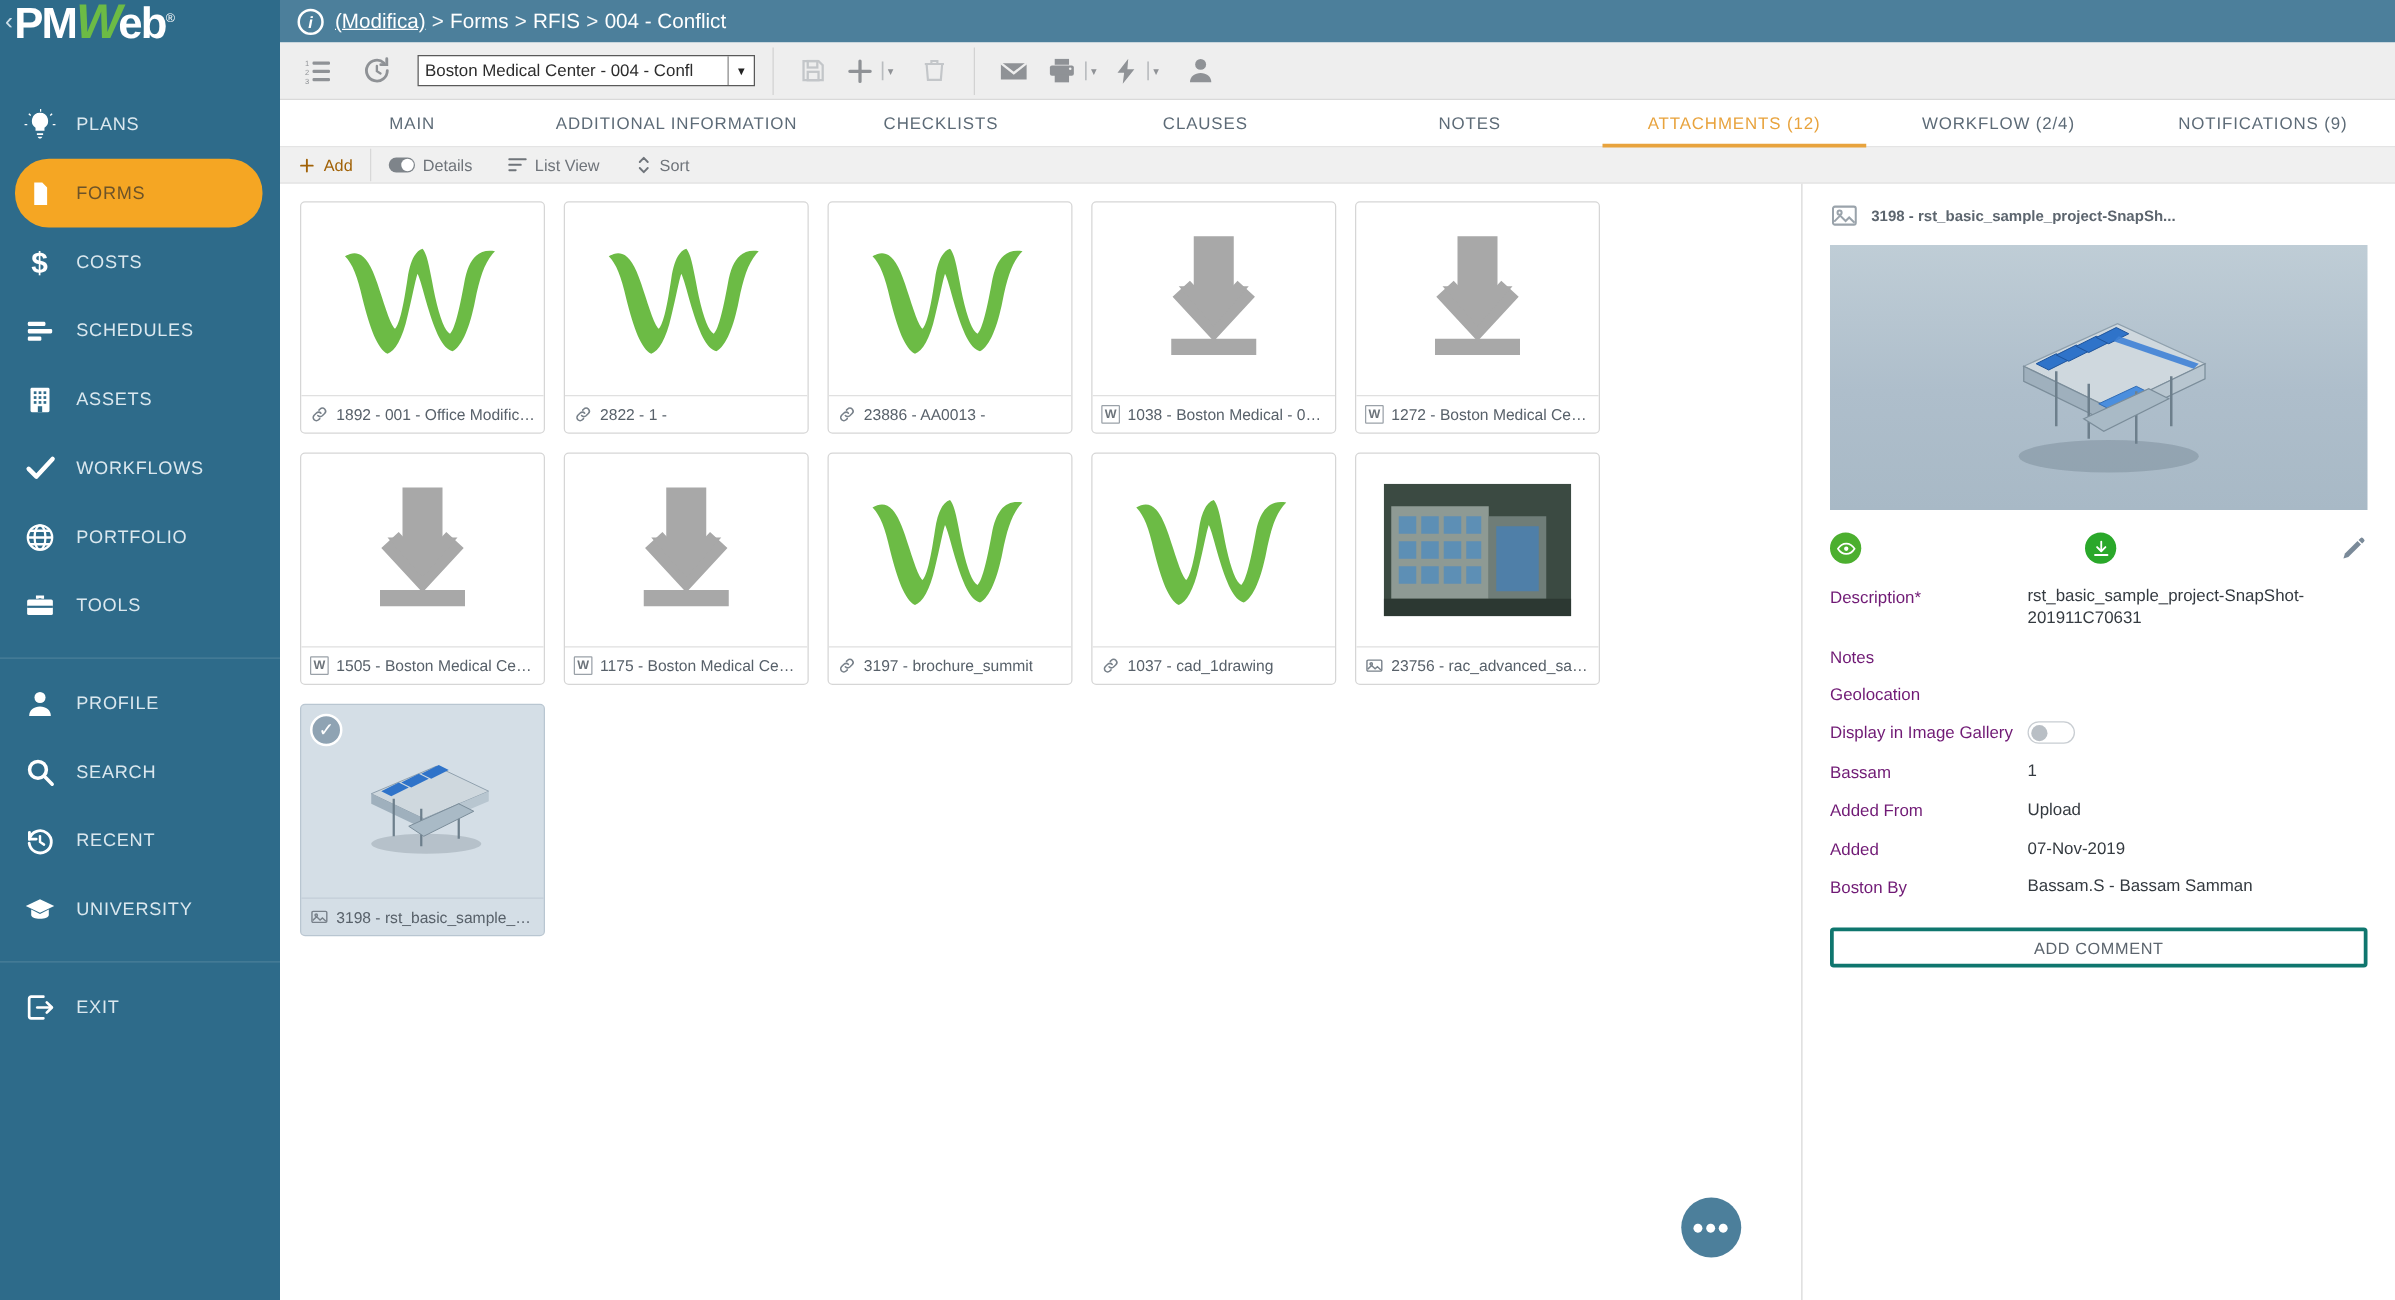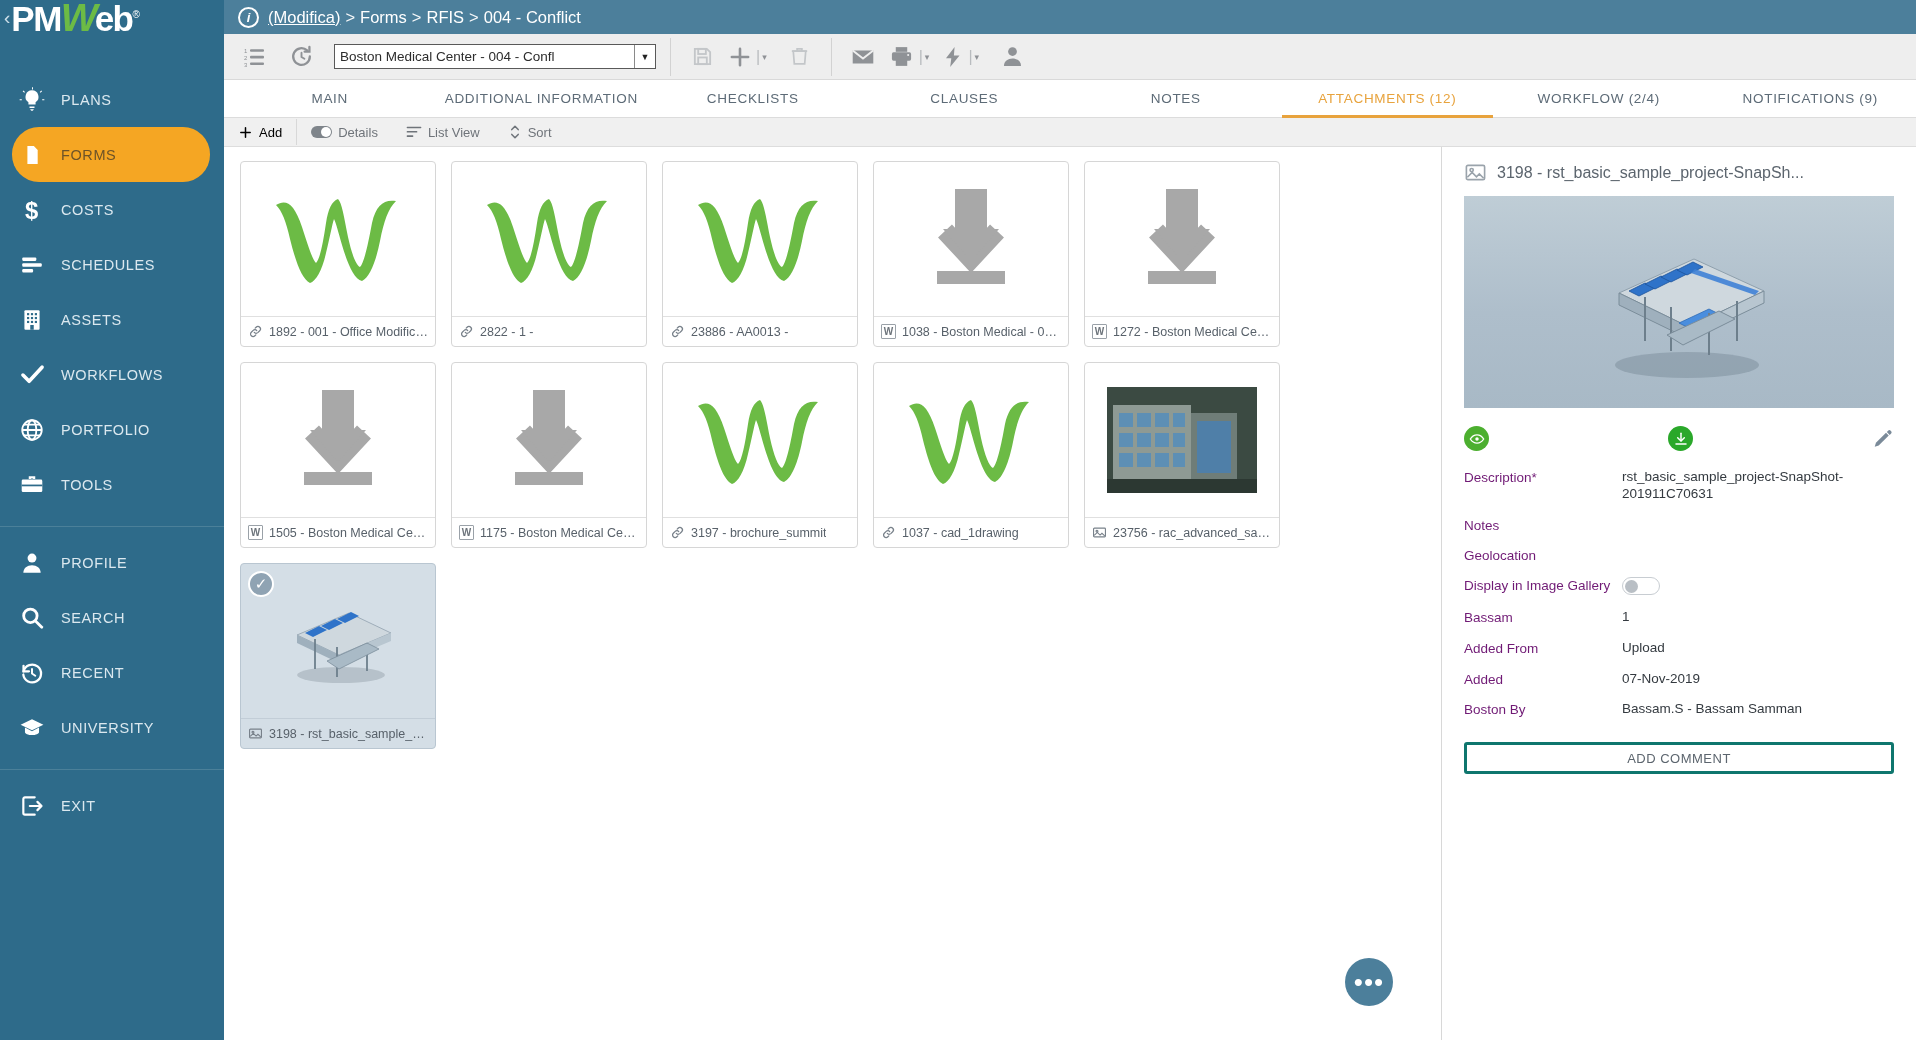--- a/index.html
+++ b/index.html
@@ -73,21 +73,21 @@
     height: 46px; background: #eeeeee; border-bottom: 1px solid #d9d9d9;
     display: flex; align-items: center; padding-left: 8px; gap: 0;
   }
   .tb-btn {
     width: 46px; height: 44px; display: flex; align-items: center;
     justify-content: center; cursor: pointer; color: #8f9296;
   }
   .tb-btn.dim { color: #c3c6c9; }
   .tb-sep { width: 1px; height: 38px; background: #d2d2d2; margin: 0 8px; }
   .proj-select {
-    width: 322px; height: 25px; background: #ffffff; border: 1px solid #595959;
+    width: 270px; height: 25px; background: #ffffff; border: 1px solid #595959;
     display: flex; align-items: center; margin-left: 10px; margin-right: 6px;
     cursor: pointer;
   }
   .proj-select .txt {
     flex: 1; font-size: 13.5px; color: #2c2c2c; padding-left: 5px;
     white-space: nowrap; overflow: hidden;
   }
   .proj-select .arrow {
     width: 21px; height: 23px; border-left: 1px solid #8a8a8a;
     display: flex; align-items: center; justify-content: center;
@@ -111,21 +111,21 @@
 
   
   .subtoolbar {
     height: 29px; background: #f0f0f0; border-bottom: 1px solid #dddddd;
     display: flex; align-items: center; font-size: 13px; color: #6f747a;
   }
   .sub-btn {
     display: flex; align-items: center; gap: 6px; height: 29px;
     padding: 0 14px; cursor: pointer; white-space: nowrap;
   }
-  .sub-btn.disabled { color: #000000; }
+  .sub-btn.disabled { color: #a16207; }
   .sub-sep { width: 1px; height: 26px; background: #d8d8d8; }
   .toggle-pill {
     width: 21px; height: 12px; border-radius: 7px; background: #7e848a;
     position: relative; display: inline-block;
   }
   .toggle-pill::after {
     content: ''; position: absolute; right: 1px; top: 1px;
     width: 10px; height: 10px; border-radius: 50%; background: #ffffff;
   }
 
@@ -171,21 +171,21 @@
     display: flex; align-items: center; justify-content: center;
     font-size: 26px; letter-spacing: 1px; cursor: pointer; line-height: 0;
   }
 
   
   .details {
     width: 474px; min-width: 474px; background: #ffffff;
     padding: 14px 22px 0 22px; display: flex; flex-direction: column;
   }
   .det-head { display: flex; align-items: center; gap: 10px; margin-bottom: 12px; }
-  .det-title { font-size: 16px; color: #5c656e; white-space: nowrap; overflow: hidden; }
+  .det-title { font-size: 12px; color: #5c656e; white-space: nowrap; overflow: hidden; font-weight: bold; }
   .preview {
     width: 100%; height: 212px; margin-bottom: 16px;
     background: linear-gradient(#bfcdd6, #aebecb 55%, #a8b9c6);
     display: flex; align-items: center; justify-content: center; overflow: hidden;
   }
   .act-row { display: flex; align-items: center; margin: 2px 0 18px 0; }
   .act { display: flex; align-items: center; justify-content: center; cursor: pointer; }
   .act.center { flex: 1; display: flex; justify-content: center; }
   .act.right { margin-left: auto; }
   .circ {

